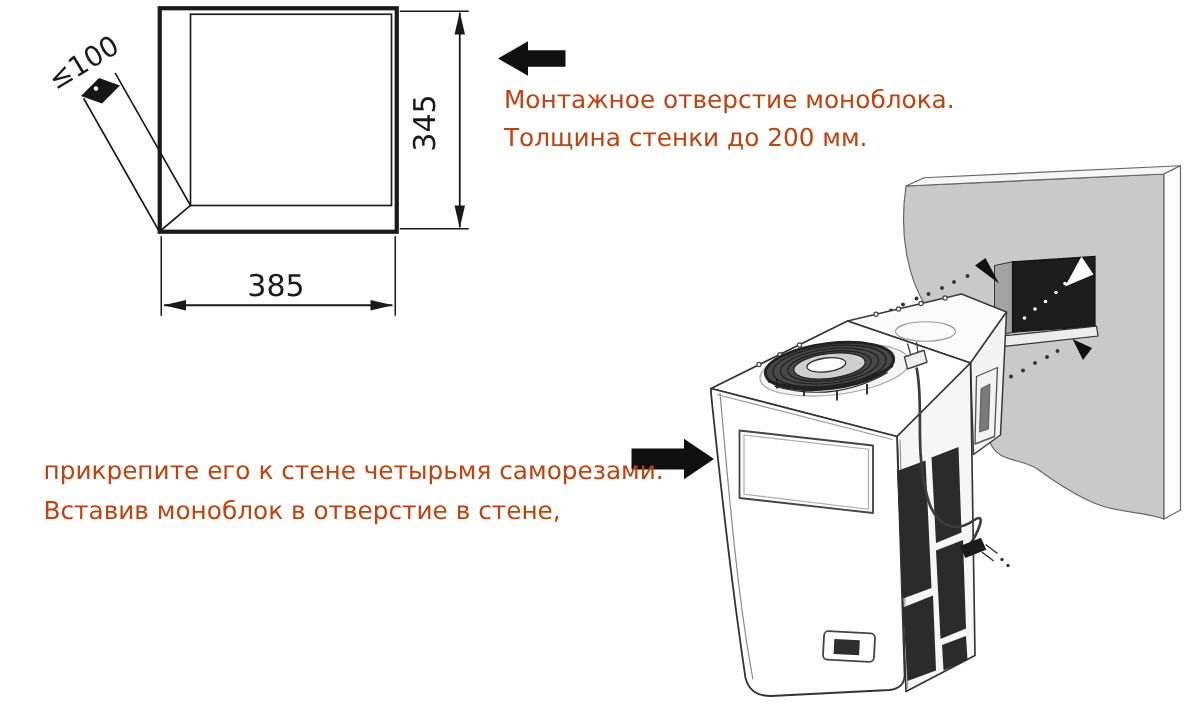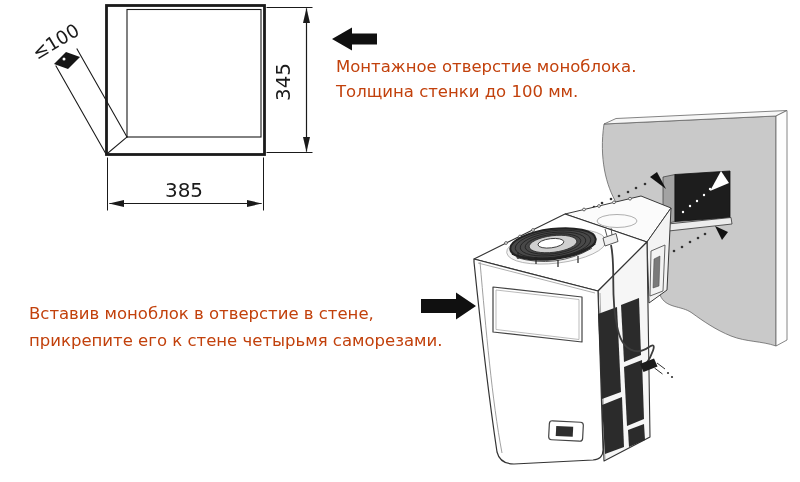--- a/index.html
+++ b/index.html
@@ -155,20 +155,20 @@
         <path d="M640,364 L654,358.5 L657.5,366.5 L643.5,372 Z" fill="#1b1b1b"></path>
         <path d="M657,363 L665,369 M654.5,368 L662.5,374" stroke="#333" stroke-width="1"></path>
         <circle cx="668" cy="373" r="1.1" fill="#333"></circle>
         <circle cx="672" cy="377" r="1.1" fill="#333"></circle>
       </g>
     </g>
   </svg>
 
   <div class="caption caption--hole">
     <div>Монтажное отверстие моноблока.</div>
-    <div>Толщина стенки до 100 мм.</div>
+    <div>Толщина стенки до 200 мм.</div>
   </div>
   <div class="caption caption--install">
+    <div>прикрепите его к стене четырьмя саморезами.</div>
     <div>Вставив моноблок в отверстие в стене,</div>
-    <div>прикрепите его к стене четырьмя саморезами.</div>
   </div>
 
 </div>
 
 </body></html>

